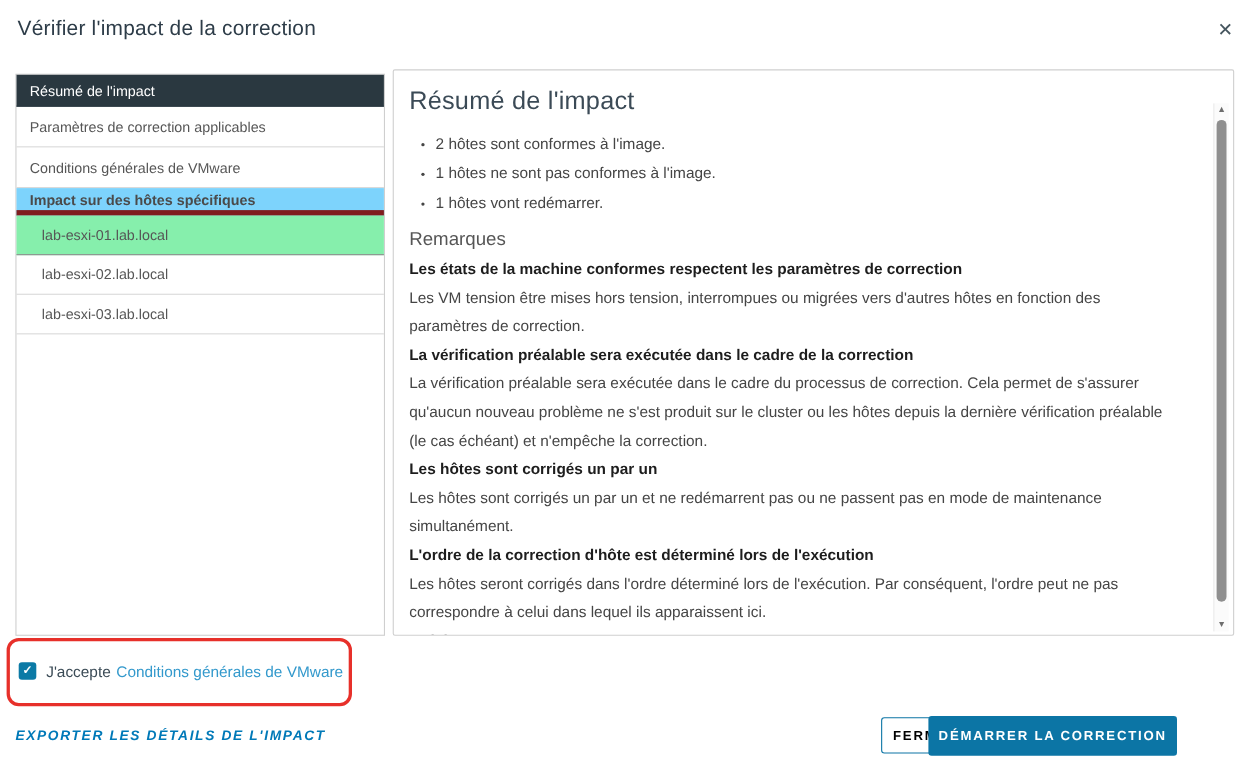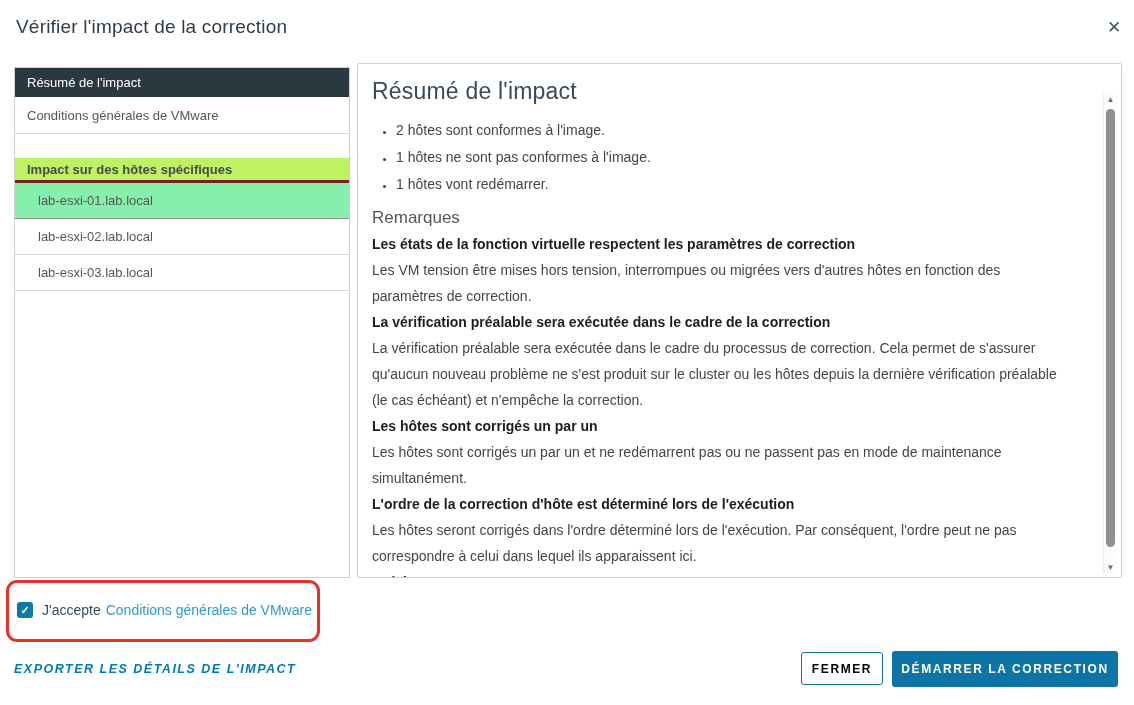--- a/index.html
+++ b/index.html
@@ -18,22 +18,22 @@
   
   .sidebar { position:absolute; left:14px; top:67px; width:336px; height:511px;
              border:1px solid #cfcfcf; background:#fff; }
   .side-item { display:flex; align-items:center; padding-left:12px;
                font-size:13px; color:#565656; height:37px;
                border-bottom:1px solid #d9d9d9; cursor:pointer;
                white-space:nowrap; overflow:hidden; }
   .side-item.selected { background:#2a3840; color:#fff; height:29px;
                         border-bottom:1px solid #2a3840; }
   .side-item.group { font-weight:700; color:#4a4a4a; height:25px;
-                     background:#bef264; cursor:default;
-                     border-bottom:3px solid #7f1d1d;margin-top:24px; }
+                     background:#7dd3fc; cursor:default;
+                     border-bottom:5px solid #7f1d1d; }
   .side-item.host { padding-left:23px; height:36px; }
   .side-item.host.active { background:#86efac; border-bottom:1px solid #909090; }
 
   
   .content { position:absolute; left:357px; top:63px; width:765px; height:515px;
              border:1px solid #cfcfcf; border-radius:2px; background:#fff;
              padding:12px 48px 8px 14px; overflow:hidden; }
   .content h2 { font-size:23px; font-weight:300; color:#3b4a56;
                 letter-spacing:.2px; margin:2px 0 12px 0; }
   .content ul { list-style:disc; margin:0 0 8px 0; padding-left:24px; }
@@ -72,51 +72,52 @@
                 pointer-events:none; }
 
   
   .export-link { position:absolute; left:14px; top:662px; font-size:12.5px;
                  font-weight:600; letter-spacing:1.5px; color:#0079b8;
                  cursor:pointer; text-decoration:none;font-style:italic; }
   .btn { position:absolute; border-radius:3px; font-family:"Liberation Sans",sans-serif;
          font-size:12px; font-weight:600; letter-spacing:1.6px; cursor:pointer; }
   .btn.outline { left:801px; top:652px; width:82px; height:33px;
                  background:#fff; color:#000000; border:1px solid #0c75a5; }
-  .btn.primary { left:892px; top:651px; width:226px; height:36px;
+  .btn.primary { left:844px; top:651px; width:226px; height:36px;
                  background:#0c75a5; color:#fff; border:none; }
 </style>
 </head>
 <body>
 
 <div class="dialog">
 
   <div class="dialog-title">Vérifier l'impact de la correction</div>
   <button class="close-btn">✕</button>
 
   <nav class="sidebar">
     <div class="side-item selected">Résumé de l'impact</div>
+    <div class="side-item">Paramètres de correction applicables</div>
     <div class="side-item">Conditions générales de VMware</div>
     <div class="side-item group">Impact sur des hôtes spécifiques</div>
     <div class="side-item host active">lab-esxi-01.lab.local</div>
     <div class="side-item host">lab-esxi-02.lab.local</div>
     <div class="side-item host">lab-esxi-03.lab.local</div>
   </nav>
 
   <section class="content">
     <h2>Résumé de l'impact</h2>
     <ul>
       <li>2 hôtes sont conformes à l'image.</li>
       <li>1 hôtes ne sont pas conformes à l'image.</li>
       <li>1 hôtes vont redémarrer.</li>
     </ul>
     <h3>Remarques</h3>
 
     <div class="remark">
-      <div class="remark-title">Les états de la fonction virtuelle respectent les paramètres de correction</div>
+      <div class="remark-title">Les états de la machine conformes respectent les paramètres de correction</div>
       <div class="remark-body">Les VM tension être mises hors tension, interrompues ou migrées vers d'autres hôtes en fonction des paramètres de correction.</div>
     </div>
     <div class="remark">
       <div class="remark-title">La vérification préalable sera exécutée dans le cadre de la correction</div>
       <div class="remark-body">La vérification préalable sera exécutée dans le cadre du processus de correction. Cela permet de s'assurer qu'aucun nouveau problème ne s'est produit sur le cluster ou les hôtes depuis la dernière vérification préalable (le cas échéant) et n'empêche la correction.</div>
     </div>
     <div class="remark">
       <div class="remark-title">Les hôtes sont corrigés un par un</div>
       <div class="remark-body">Les hôtes sont corrigés un par un et ne redémarrent pas ou ne passent pas en mode de maintenance simultanément.</div>
     </div>

